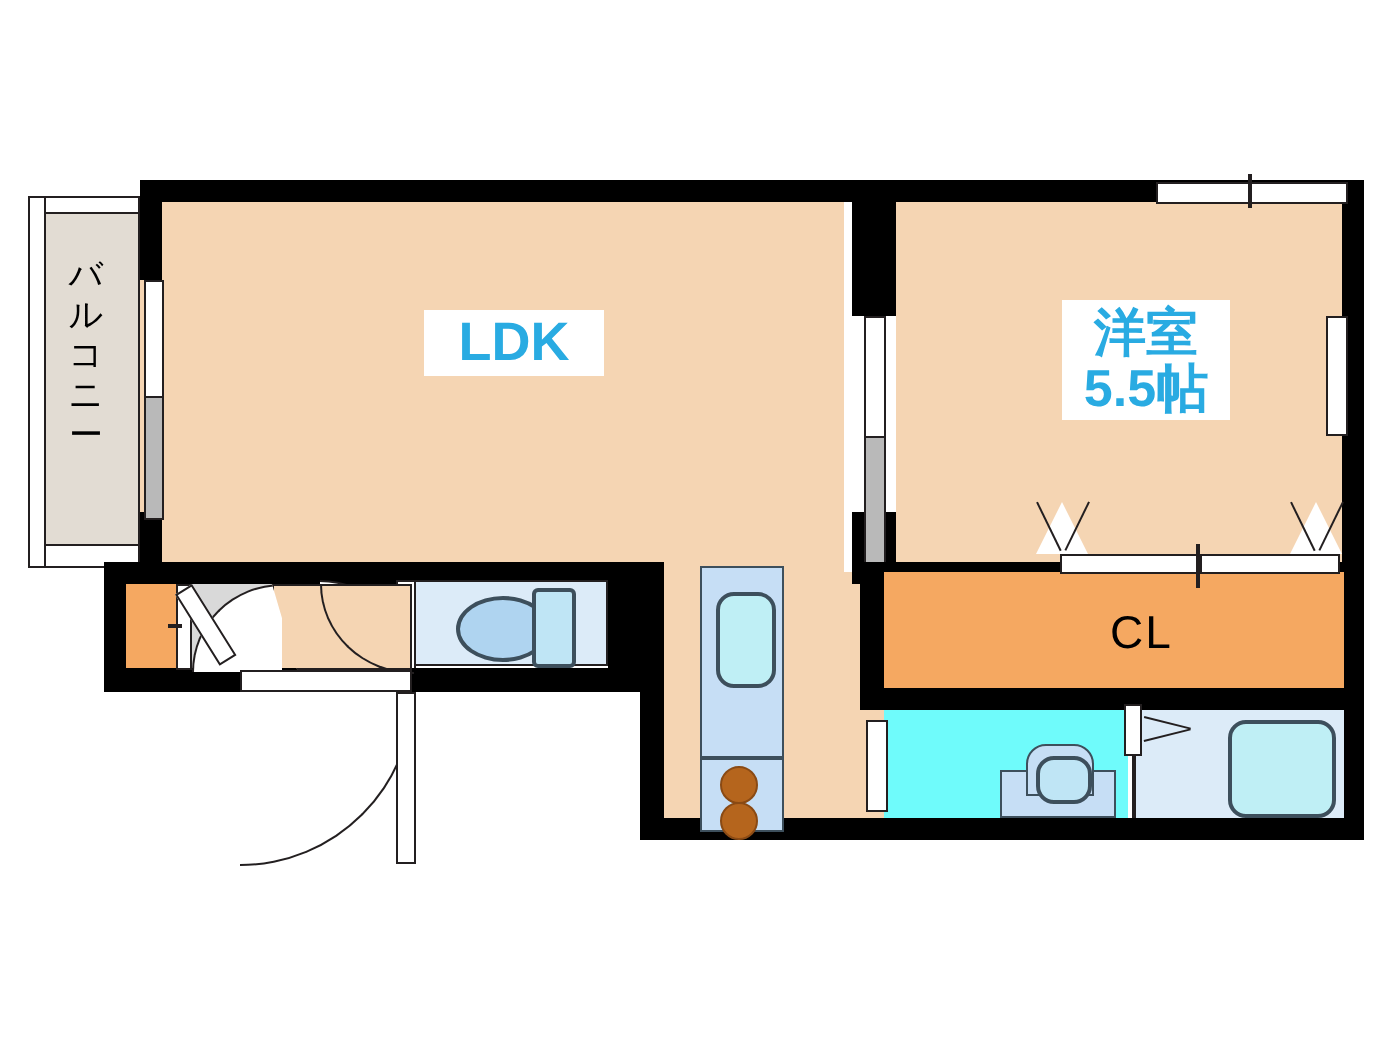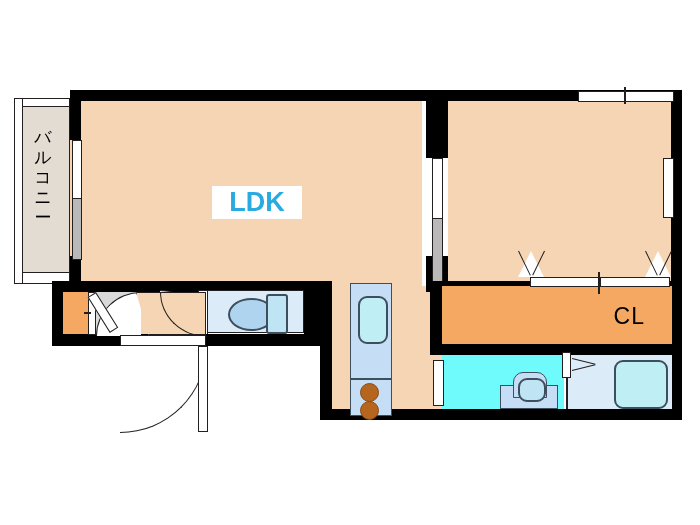--- a/index.html
+++ b/index.html
@@ -42,30 +42,30 @@
     color: #29ABE2;
     text-align: center;
     line-height: 1.08;
     font-weight: bold;
     letter-spacing: 0px;
     white-space: nowrap;
   }
   .lbl .l1 { display: block; }
   .lbl .l2 { display: block; }
 
-  .lbl-ldk { font-size: 27px; margin-top: 31px; }
+  .lbl-ldk { font-size: 27px; }
   .lbl-room { font-size: 26px; }
 
   .cl-label {
     position: absolute;
     color: #000000;
     font-size: 23px;
     letter-spacing: 1px;
     font-weight: normal;
-    text-align: right;
+    text-align: left;
   }
 
   .balcony-label {
     position: absolute;
     color: #000000;
     font-size: 17px;
     line-height: 1.18;
     text-align: center;
     font-weight: normal;
   }
@@ -239,14 +239,18 @@
   <div class="arc arc-bl" style="left:160px; top:292px; width:46px; height:44px; border-width:1.4px; border-top:none; border-right:none; background:transparent;"></div>
 
   <div class="abs white" style="left:120px; top:335px; width:86px; height:11px; border:1.3px solid #231f20;"></div>
   <div class="arc arc-br" style="left:120px; top:346px; width:86px; height:86px; border-width:1.5px; border-top:none; border-left:none; background:transparent;"></div>
   <div class="leaf" style="left:198px; top:346px; width:8px; height:84px;"></div>
 
   <div class="lbl lbl-ldk" style="left:212px; top:155px; width:82px; padding:2px 4px;">
     <span class="l1">LDK</span>
   </div>
 
+  <div class="lbl lbl-room" style="left:531px; top:150px; width:76px; padding:2px 4px;">
+    <span class="l1">洋室</span>
+    <span class="l2">5.5帖</span>
+  </div>
 
 </div>
 
 </body></html>

